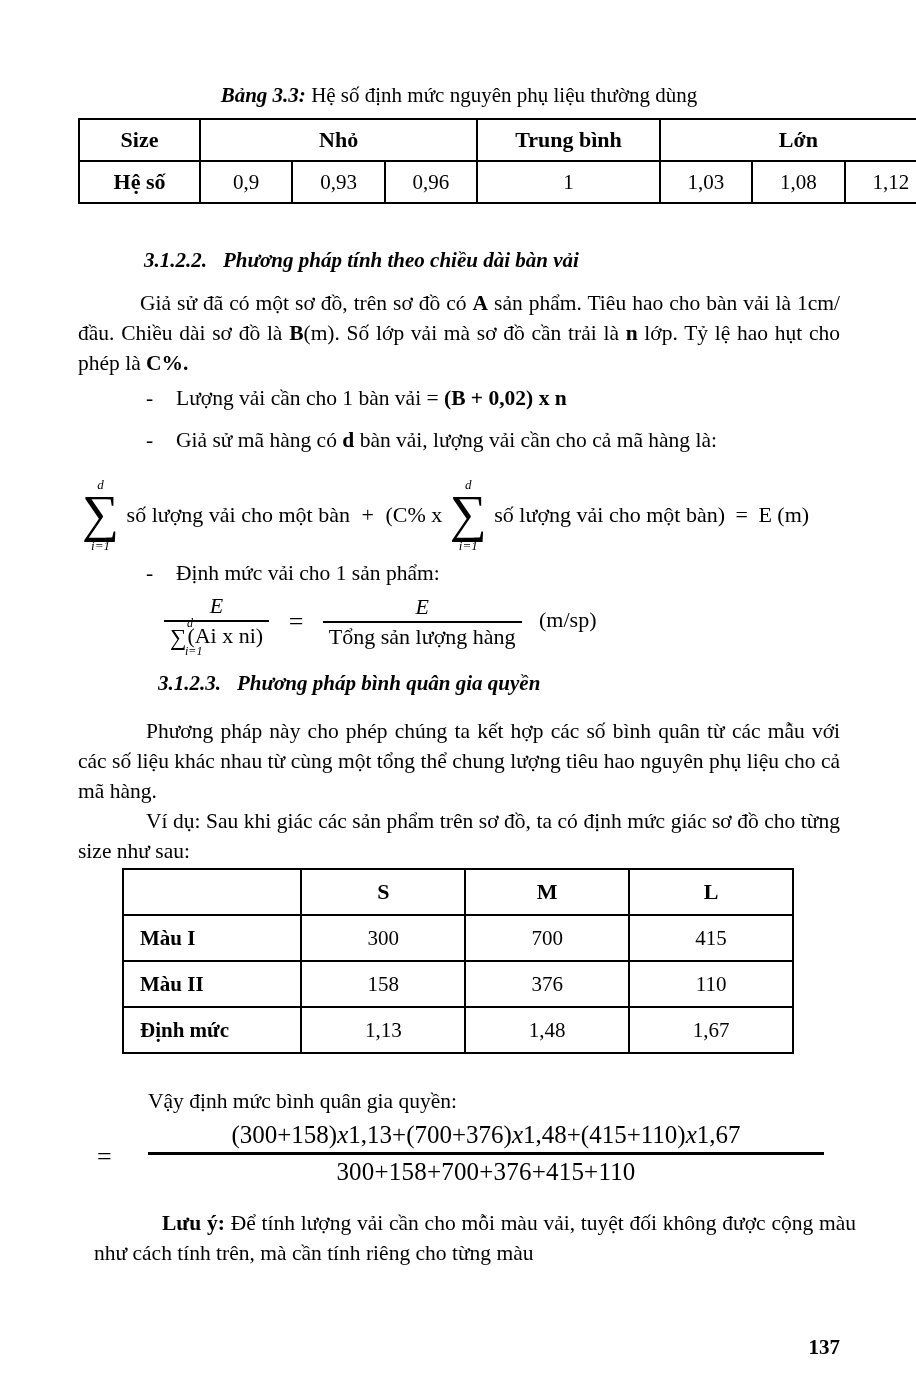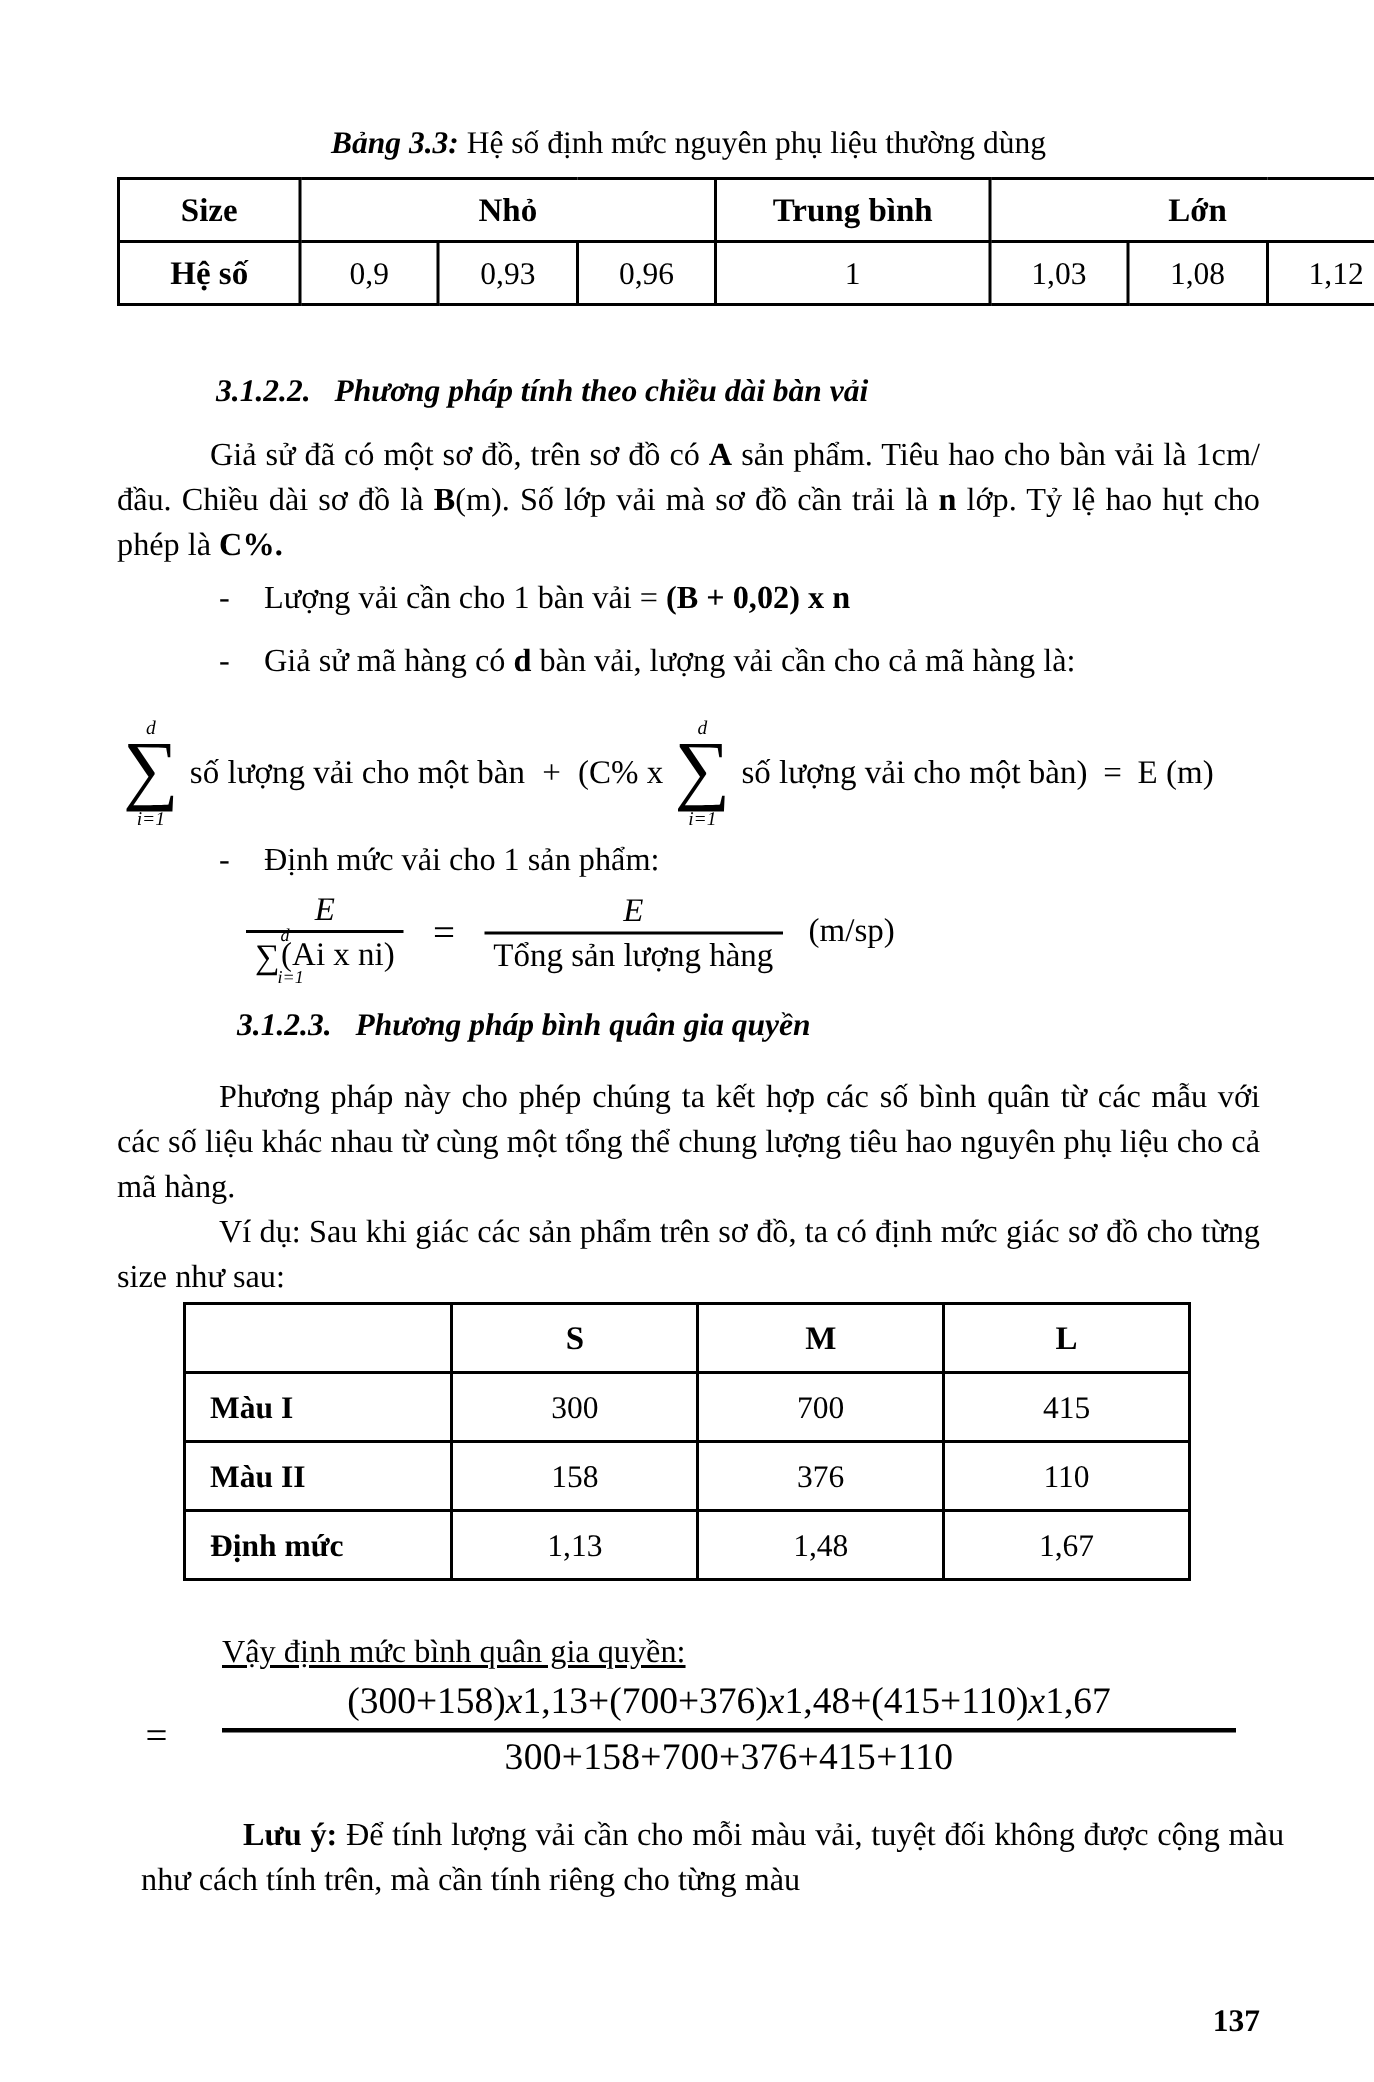--- a/index.html
+++ b/index.html
@@ -335,21 +335,21 @@
     </tr>
     <tr>
       <td class="rowlabel">Định mức</td>
       <td>1,13</td>
       <td>1,48</td>
       <td>1,67</td>
     </tr>
   </tbody>
     </table>
 
-  <div class="para" style="left:148px; top:1086px; width:700px;text-decoration:underline;">Vậy định mức bình quân gia quyền:</div>
+  <div class="para" style="left:148px; top:1086px; width:700px;">Vậy định mức bình quân gia quyền:</div>
 
   <div class="lead-eq" style="left:97px; top:1142px;">=</div>
 
   <div class="bigfrac" style="left:148px; top:1118px; width:676px;">
     <span class="num-part"><span>(300+158)</span><i>x</i><span>1,13+(700+376)</span><i>x</i><span>1,48+(415+110)</span><i>x</i><span>1,67</span></span>
     <span class="bar"></span>
     <span class="den-part">300+158+700+376+415+110</span>
   </div>
 
   <div class="para" style="left:94px; top:1208px; width:762px; text-indent:68px;">

